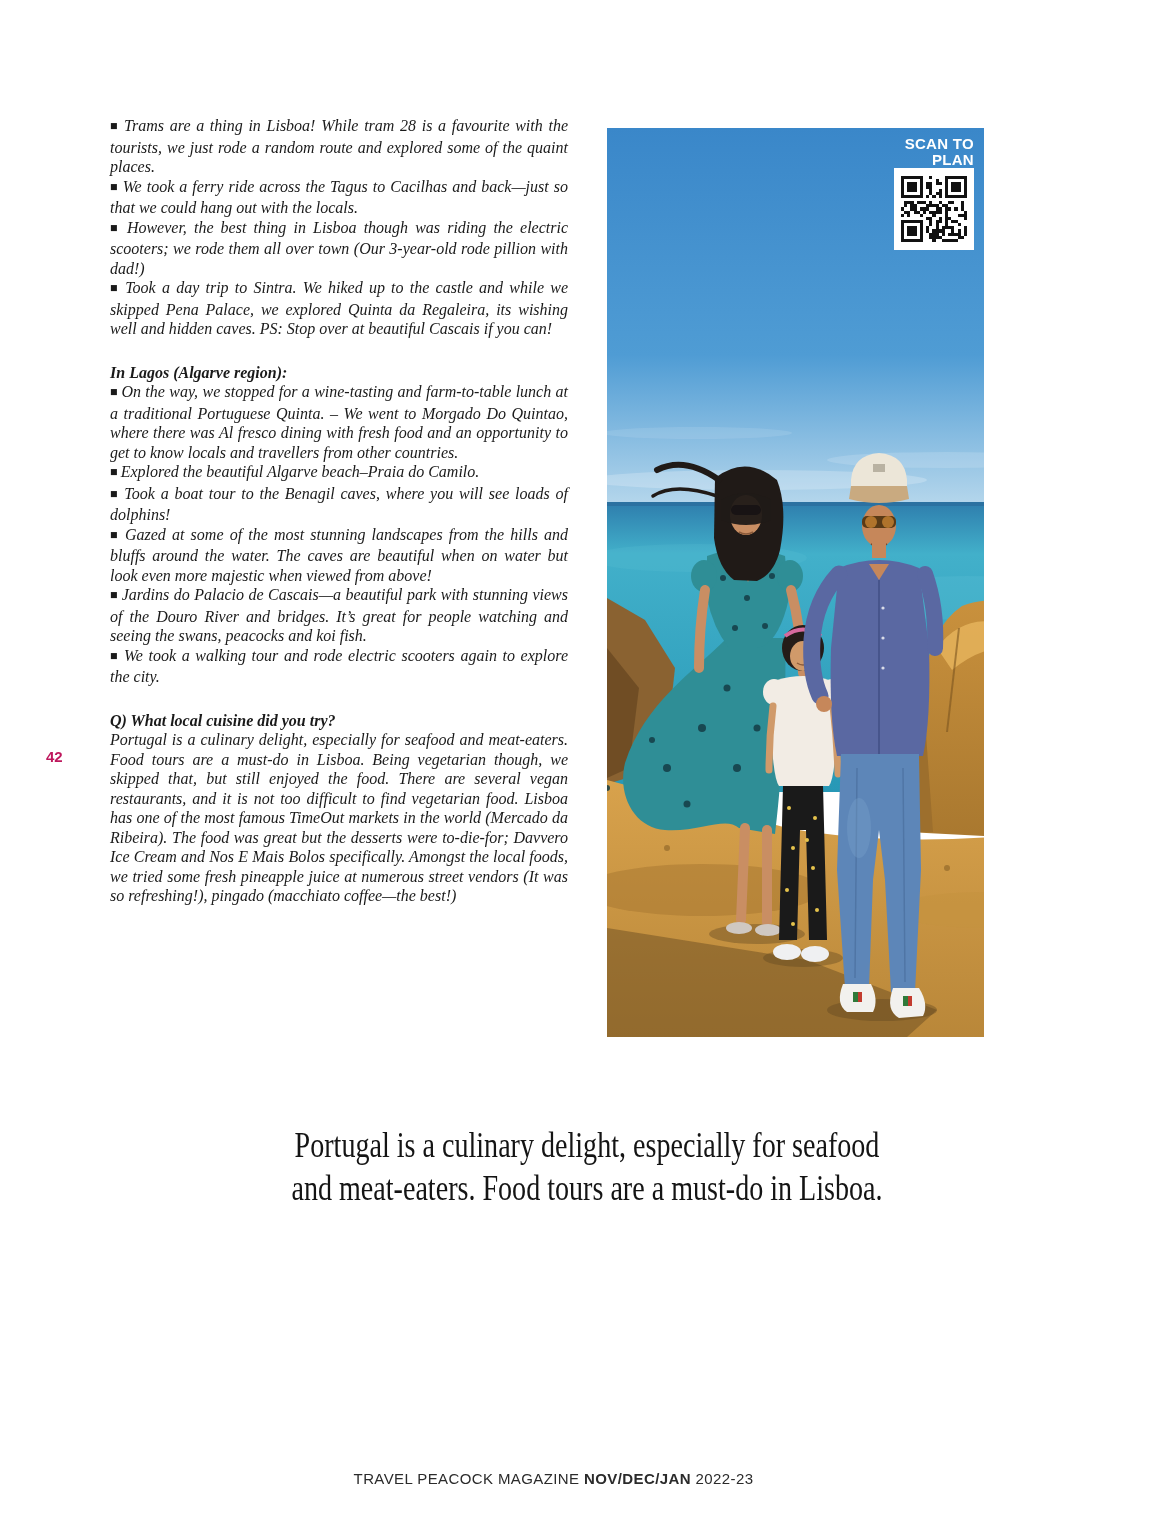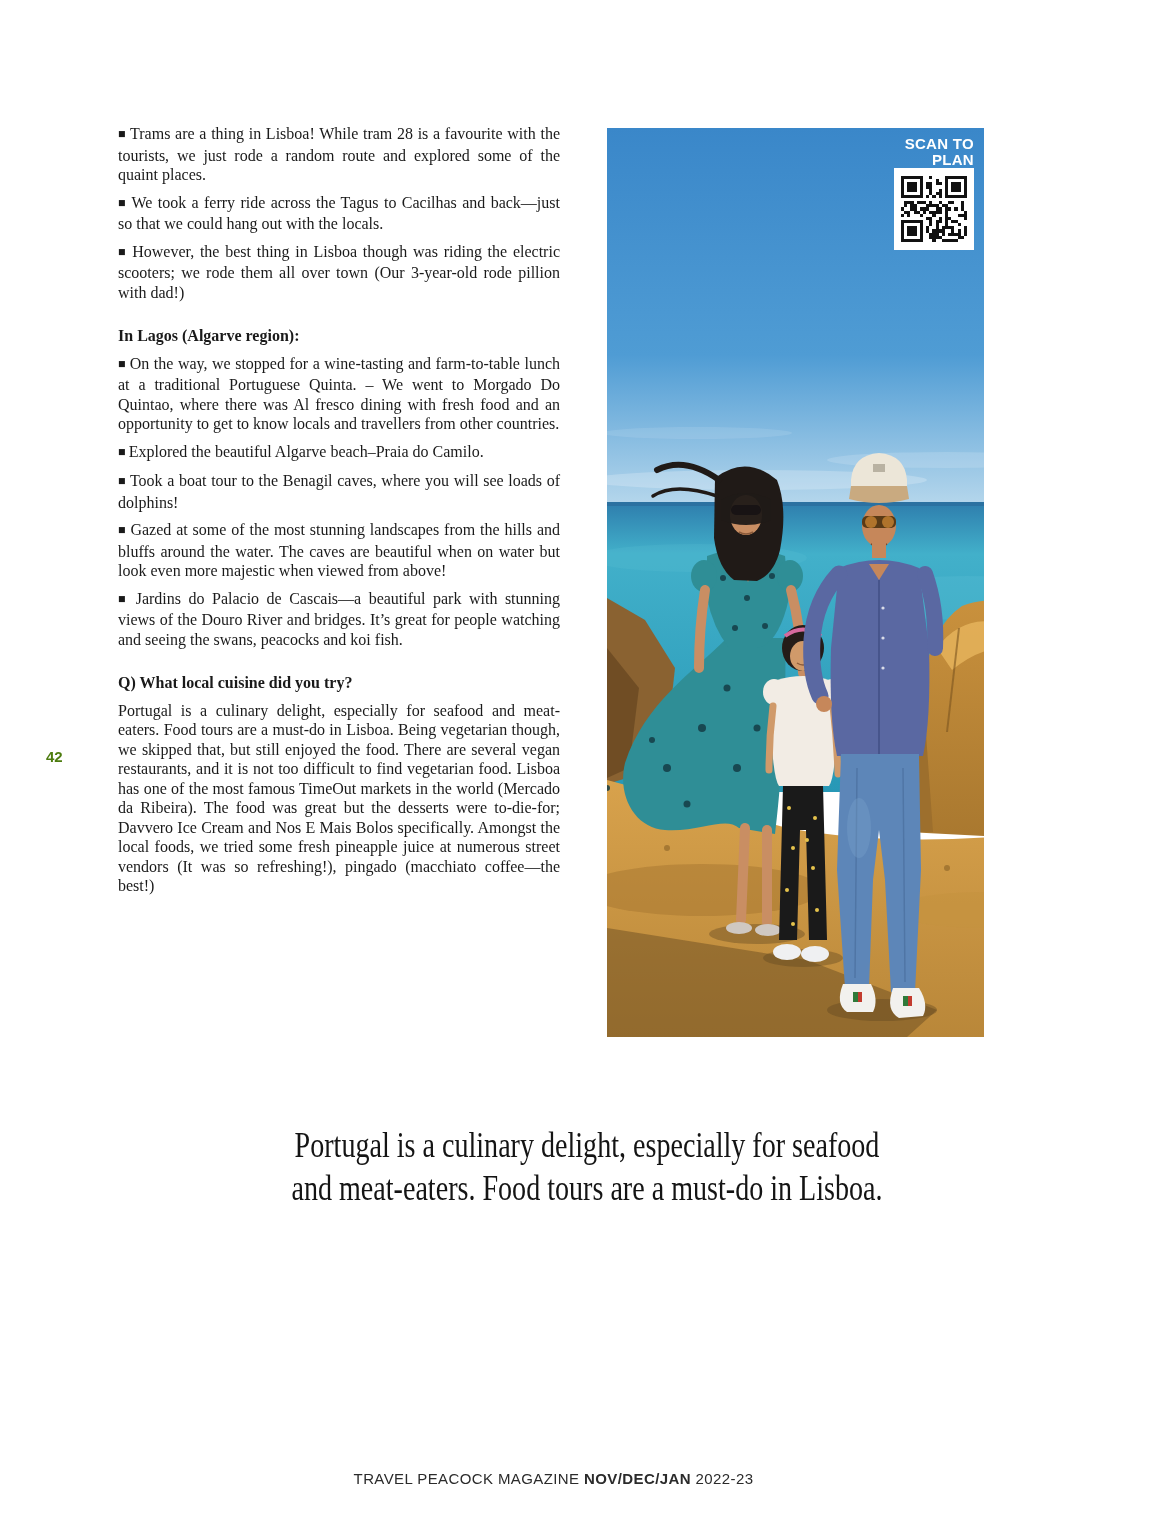--- a/index.html
+++ b/index.html
@@ -5,38 +5,38 @@
   html,body{margin:0;padding:0;}
   body{
     width:1174px;height:1536px;position:relative;background:#ffffff;
     font-family:"Liberation Serif", serif;color:#1a1a1a;overflow:hidden;
   }
   
   .text-col{
     position:absolute;left:110px;top:116px;width:458px;
     font-size:16px;line-height:19.5px;text-align:justify;
   }
-  .text-col p{margin:8px;}
+  .text-col p{margin:0;font-style:italic;}
   p.bullet::before{
     content:"\25A0\00a0";
     font-size:12.5px;
     position:relative;top:-1px;
   }
   .sec-heading{
     font-weight:bold;margin-top:24px !important;
   }
   .q-heading{
     font-weight:bold;margin-top:24px !important;
   }
   .answer{margin:0;}
   
   .page-num{
     position:absolute;left:46px;top:748px;
     font-family:"Liberation Sans", sans-serif;
-    font-size:15px;font-weight:600;color:#4d7c0f;
+    font-size:15px;font-weight:600;color:#be185d;
   }
   
   .photo{
     position:absolute;left:607px;top:128px;width:377px;height:909px;
     overflow:hidden;
   }
   .photo svg.scene{display:block;width:456px;height:909px;}
   .scan-label{
     position:absolute;top:8px;right:10px;width:78px;
     font-family:"Liberation Sans", sans-serif;
@@ -67,28 +67,30 @@
   .footer .bold{font-weight:bold;}
   .footer span{white-space:pre;}
 </style>
 </head>
 <body>
 
 <div class="text-col">
   <p class="bullet"><span>Trams are a thing in Lisboa! While tram 28 is a favourite with the tourists, we just rode a random route and explored some of the quaint places.</span></p>
   <p class="bullet"><span>We took a ferry ride across the Tagus to Cacilhas and back—just so that we could hang out with the locals.</span></p>
   <p class="bullet"><span>However, the best thing in Lisboa though was riding the electric scooters; we rode them all over town (Our 3-year-old rode pillion with dad!)</span></p>
+  <p class="bullet"><span>Took a day trip to Sintra. We hiked up to the castle and while we skipped Pena Palace, we explored Quinta da Regaleira, its wishing well and hidden caves. PS: Stop over at beautiful Cascais if you can!</span></p>
 
   <p class="sec-heading">In Lagos (Algarve region):</p>
   <p class="bullet"><span>On the way, we stopped for a wine-tasting and farm-to-table lunch at a traditional Portuguese Quinta. – We went to Morgado Do Quintao, where there was Al fresco dining with fresh food and an opportunity to get to know locals and travellers from other countries.</span></p>
   <p class="bullet"><span>Explored the beautiful Algarve beach–Praia do Camilo.</span></p>
   <p class="bullet"><span>Took a boat tour to the Benagil caves, where you will see loads of dolphins!</span></p>
   <p class="bullet"><span>Gazed at some of the most stunning landscapes from the hills and bluffs around the water. The caves are beautiful when on water but look even more majestic when viewed from above!</span></p>
 
   <p class="bullet"><span>Jardins do Palacio de Cascais—a beautiful park with stunning views of the Douro River and bridges. It’s great for people watching and seeing the swans, peacocks and koi fish.</span></p>
+  <p class="bullet"><span>We took a walking tour and rode electric scooters again to explore the city.</span></p>
 
   <p class="q-heading">Q) What local cuisine did you try?</p>
   <p class="answer">Portugal is a culinary delight, especially for seafood and meat-eaters. Food tours are a must-do in Lisboa. Being vegetarian though, we skipped that, but still enjoyed the food. There are several vegan restaurants, and it is not too difficult to find vegetarian food. Lisboa has one of the most famous TimeOut markets in the world (Mercado da Ribeira). The food was great but the desserts were to-die-for; Davvero Ice Cream and Nos E Mais Bolos specifically. Amongst the local foods, we tried some fresh pineapple juice at numerous street vendors (It was so refreshing!), pingado (macchiato coffee—the best!)</p>
 </div>
 
 <div class="page-num">42</div>
 
 <div class="photo">
   <svg class="scene" viewBox="0 0 456 909" aria-hidden="true">
     <defs>

